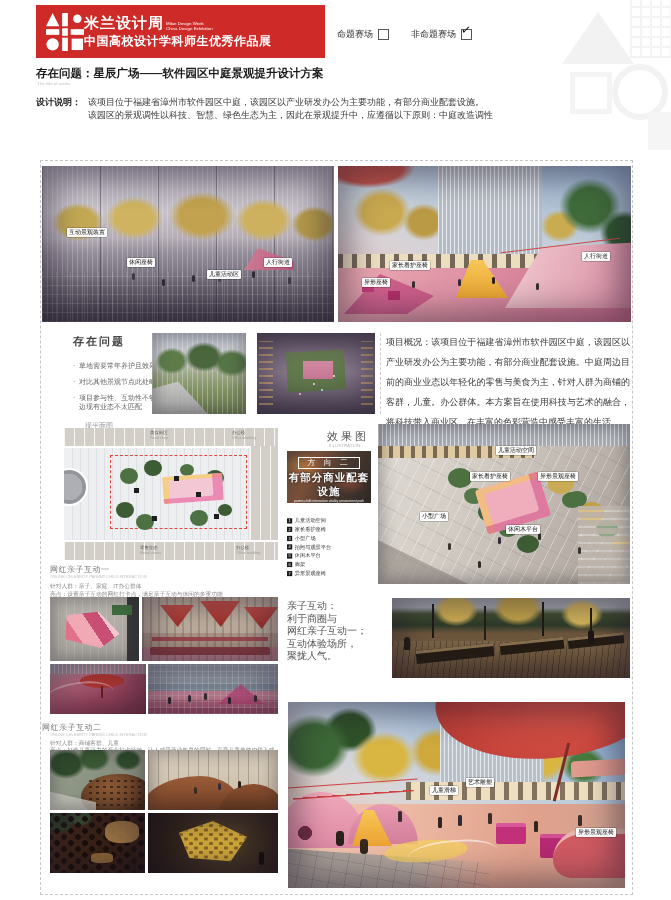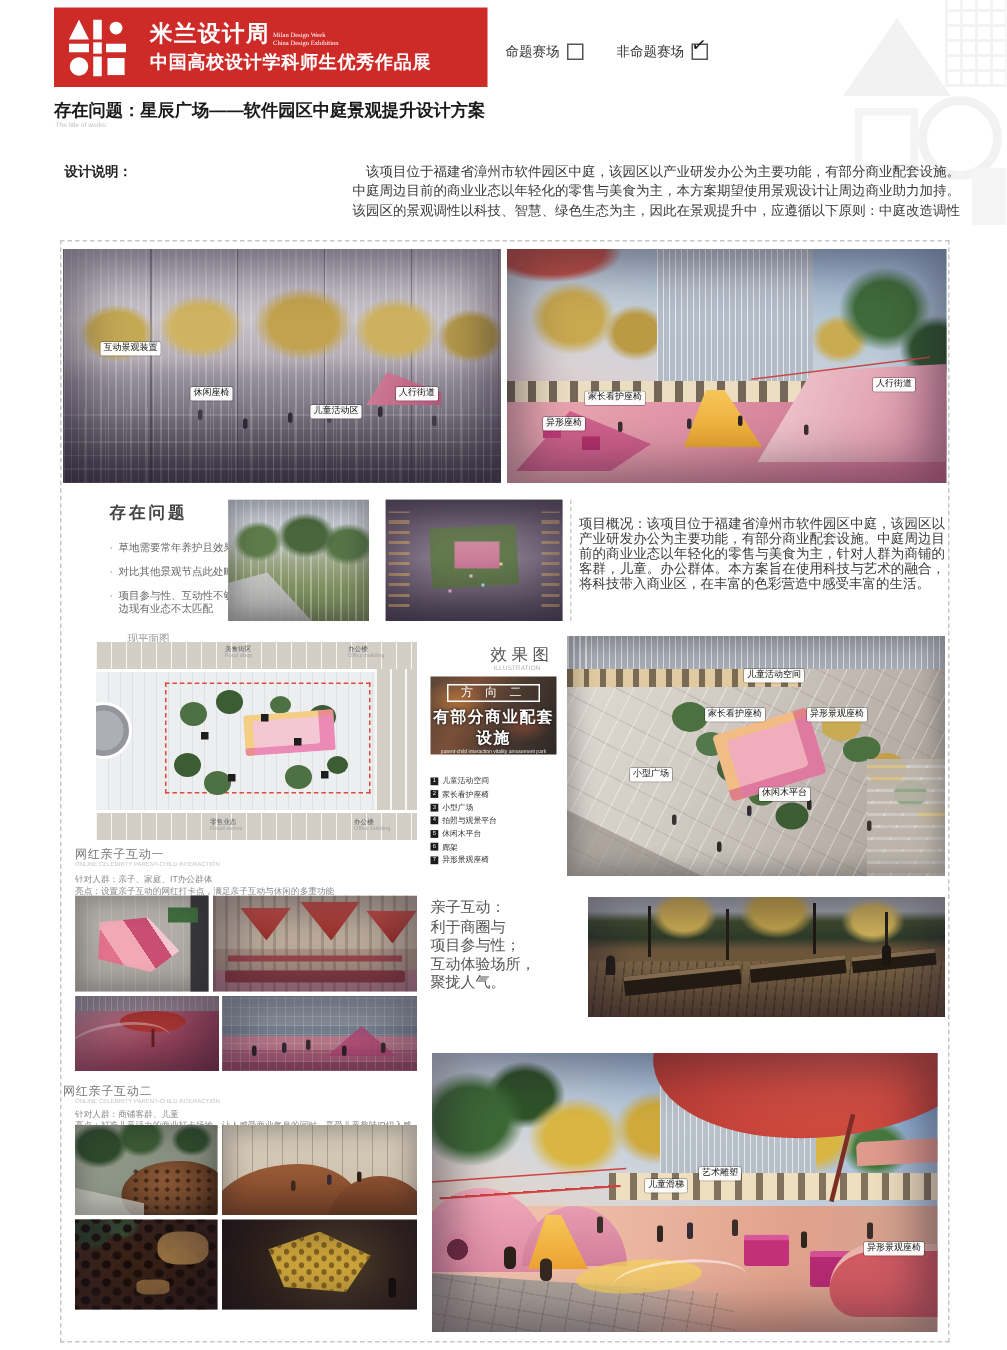--- a/index.html
+++ b/index.html
@@ -7,33 +7,33 @@
         font-family:"Liberation Sans","DejaVu Sans",sans-serif;}
   
   .wm{position:absolute;z-index:0;}
   #wm1{left:562px;top:12px;width:0;height:0;border-left:36px solid transparent;border-right:36px solid transparent;border-bottom:52px solid #f2f2f2;}
   #wm2{left:630px;top:0;width:41px;height:58px;background:repeating-linear-gradient(0deg,#f3f3f3 0 2px,transparent 2px 10px),repeating-linear-gradient(90deg,#f3f3f3 0 2px,transparent 2px 10px);}
   #wm3{left:612px;top:64px;width:44px;height:44px;border-radius:50%;border:6px solid #f2f2f2;}
   #wm4{left:570px;top:72px;width:32px;height:32px;border:5px solid #f4f4f4;}
   #wm5{left:648px;top:112px;width:23px;height:38px;background:#f5f5f5;}
   
   .brand{position:absolute;left:36px;top:5px;width:289px;height:53px;background:#cd2a28;display:flex;align-items:center;z-index:2;}
-  .bmain{margin-left:16px;color:#fff;font-family:Liberation Serif, serif;}
+  .bmain{margin-left:0;color:#fff;}
   .brow{display:flex;align-items:flex-end;}
   .bcn{font-size:15px;font-weight:bold;letter-spacing:1px;line-height:16px;white-space:nowrap;}
   .ben{font-size:8px;line-height:9px;transform:scale(.55);transform-origin:0 100%;width:120px;margin-left:2px;white-space:nowrap;}
   .bsub{font-size:12px;font-weight:bold;letter-spacing:.5px;margin-top:2px;white-space:nowrap;}
   .checks{position:absolute;left:337px;top:28px;display:flex;align-items:center;gap:5px;font-size:9px;color:#333;z-index:2;}
   .cbox{width:9px;height:9px;border:1px solid #555;display:inline-block;background:#fff;position:relative;}
   .cbox .mk{position:absolute;left:-1px;top:-7px;font-size:12px;font-weight:bold;color:#111;transform:rotate(8deg);}
   .gap{width:12px;}
   
   .wtitle{position:absolute;left:36px;top:66px;font-size:11.5px;font-weight:bold;color:#1a1a1a;z-index:2;}
   .wtitle-en{position:absolute;left:37px;top:81px;font-size:8px;color:#c0c0c0;transform:scale(.55);transform-origin:0 0;z-index:2;white-space:nowrap;}
-  .desc{position:absolute;left:36px;top:108px;display:flex;z-index:2;text-align:right;}
+  .desc{position:absolute;left:36px;top:96px;display:flex;z-index:2;}
   .dlabel{font-size:9px;font-weight:bold;color:#222;width:52px;flex:none;}
   .dbody{width:552px;font-size:9px;color:#3a3a3a;line-height:13.2px;}
   
   .frame{position:absolute;left:40px;top:160px;width:591px;height:733px;border:1px dashed #c6c6c6;z-index:1;}
   .vsep{position:absolute;left:380px;top:333px;height:81px;border-left:1px dashed #ccc;z-index:1;}
   
   .ph{position:absolute;overflow:hidden;z-index:2;background:#bbb;}
   .ph>div{position:absolute;}
   .vig::after{content:"";position:absolute;inset:0;box-shadow:inset 0 0 30px 12px rgba(30,22,40,.45);pointer-events:none;}
   .vigl::after{content:"";position:absolute;inset:0;box-shadow:inset 0 0 14px 5px rgba(30,25,35,.3);pointer-events:none;}
@@ -109,21 +109,21 @@
     radial-gradient(36px 30px at 62px 28px,#2f5229 52%,rgba(47,82,41,0) 75%),
     radial-gradient(30px 26px at 296px 64px,#477a3e 48%,rgba(71,122,62,0) 75%),
     linear-gradient(200deg,#6f97c4 0%,#93b2d3 18%,#bccbdb 38%,#d3d6da 52%,#dcd6d4 60%,#e2cdc2 70%,#ecc0ac 82%,#e0a892 100%);}
   
   .probs{position:absolute;left:48px;top:334px;width:104px;z-index:2;margin-left:25px;}
   .probs h3{margin:0 0 12px 0;font-size:11px;font-weight:bold;color:#444;letter-spacing:2px;}
   .bullet{font-size:7px;color:#666;line-height:9px;margin-bottom:7px;padding-left:6px;position:relative;}
   .bullet::before{content:"·";position:absolute;left:0;top:0;color:#888;}
   .pcap{margin-top:10px;margin-left:12px;font-size:7px;color:#999;}
   .pcap-en{margin-left:12px;font-size:8px;color:#c4c4c4;transform:scale(.5);transform-origin:0 0;white-space:nowrap;}
-  .overview{position:absolute;left:386px;top:344px;width:244px;font-size:9px;line-height:10px;color:#3a3a3a;text-align:justify;z-index:2;}
+  .overview{position:absolute;left:386px;top:332px;width:244px;font-size:9px;line-height:20px;color:#3a3a3a;text-align:justify;z-index:2;}
   .fxcap{position:absolute;left:327px;top:429px;font-size:11px;letter-spacing:3px;color:#555;z-index:2;}
   .fxcap-en{position:absolute;left:329px;top:443px;font-size:8px;color:#b5b5b5;transform:scale(.55);transform-origin:0 0;z-index:2;white-space:nowrap;}
   .banner{position:absolute;left:287px;top:451px;width:84px;height:52px;z-index:2;color:#fff;text-align:center;overflow:hidden;background:
     radial-gradient(30px 20px at 20% 30%,rgba(220,140,60,.55),rgba(220,140,60,0) 70%),
     radial-gradient(26px 18px at 75% 60%,rgba(200,90,60,.45),rgba(200,90,60,0) 70%),
     linear-gradient(115deg,#5a4538 0%,#7a4f38 30%,#4a3a30 60%,#2e2826 100%);}
   .btitle{display:inline-block;border:1px solid #fff;padding:0 8px;font-size:8px;letter-spacing:3px;margin-top:5px;line-height:10px;}
   .bsub2{font-size:10.5px;font-weight:bold;letter-spacing:1px;margin-top:2px;text-shadow:0 0 2px #000;}
   .ben2{font-size:8px;color:#eee;transform:scale(.42);transform-origin:50% 0;white-space:nowrap;width:200px;margin-left:-58px;}
   .legend{position:absolute;left:287px;top:517px;width:130px;transform:scale(.65);transform-origin:0 0;z-index:2;}
@@ -189,21 +189,20 @@
 
   <div class="wtitle">
     <span>存在问题：</span><span>星辰广场——软件园区中庭景观提升设计方案</span>
   </div>
   <div class="wtitle-en">The title of works:</div>
 
   <div class="desc">
     <div class="dlabel">设计说明：</div>
     <div class="dbody">
       <div>该项目位于福建省漳州市软件园区中庭，该园区以产业研发办公为主要功能，有部分商业配套设施。</div>
-      <div>中庭周边目前的商业业态以年轻化的零售与美食为主，本方案期望使用景观设计让周边商业助力加持。</div>
       <div>该园区的景观调性以科技、智慧、绿色生态为主，因此在景观提升中，应遵循以下原则：中庭改造调性</div>
     </div>
   </div>
 
   <div class="frame"></div>
   <div class="vsep"></div>
 
   <div class="ph vig" id="ph-plaza">
     <div style="left:0;bottom:0;width:100%;height:50px;background:repeating-linear-gradient(90deg,rgba(255,255,255,.12) 0 1px,rgba(255,255,255,0) 1px 14px),repeating-linear-gradient(0deg,rgba(255,255,255,.12) 0 1px,rgba(255,255,255,0) 1px 9px),linear-gradient(180deg,rgba(40,35,50,0),rgba(40,35,50,.35));"></div>
     <div style="right:40px;bottom:52px;width:50px;height:22px;background:linear-gradient(100deg,#d67d97,#b9537a);clip-path:polygon(0 100%,28% 0,100% 62%,100% 100%);opacity:.9;"></div>
@@ -358,21 +357,21 @@
     <div style="left:-6px;bottom:4px;width:70px;height:26px;border-radius:50%;border-top:2px solid rgba(255,230,235,.5);transform:rotate(-8deg);"></div>
   </div>
   <div class="ph vig" id="ca4">
     <div style="left:70px;top:20px;width:46px;height:20px;background:#c74b7e;clip-path:polygon(0 100%,50% 0,100% 100%);opacity:.8;"></div>
     <div class="dots" style="left:40px;bottom:12px;box-shadow:-20px 2px 0 #2c2226,16px -2px 0 #3a2e30,40px 2px 0 #2c2226,66px 0 0 #3a2e30;"></div>
   </div>
 
   <div class="note">
     <div>亲子互动：</div>
     <div>利于商圈与</div>
-    <div>项目参与性；</div>
+    <div>网红亲子互动一；</div>
     <div>互动体验场所，</div>
     <div>聚拢人气。</div>
   </div>
 
   <div class="ph vig" id="ph-bench">
     <div style="left:0;bottom:0;width:100%;height:46%;background:repeating-linear-gradient(96deg,rgba(0,0,0,.25) 0 1px,rgba(0,0,0,0) 1px 6px),linear-gradient(180deg,#7c6547 0%,#5d4730 100%);"></div>
     <div style="left:40px;top:6px;width:2px;height:34px;background:#1f1a14;box-shadow:52px 2px 0 #241e16,110px -2px 0 #1f1a14,158px 4px 0 #241e16;"></div>
     <div style="left:24px;bottom:18px;width:78px;height:10px;background:#241c12;border-top:3px solid #8a7152;transform:rotate(-6deg);"></div>
     <div style="left:108px;bottom:26px;width:64px;height:9px;background:#241c12;border-top:3px solid #8a7152;transform:rotate(-6deg);"></div>
     <div style="left:176px;bottom:32px;width:56px;height:8px;background:#241c12;border-top:3px solid #8a7152;transform:rotate(-6deg);"></div>

